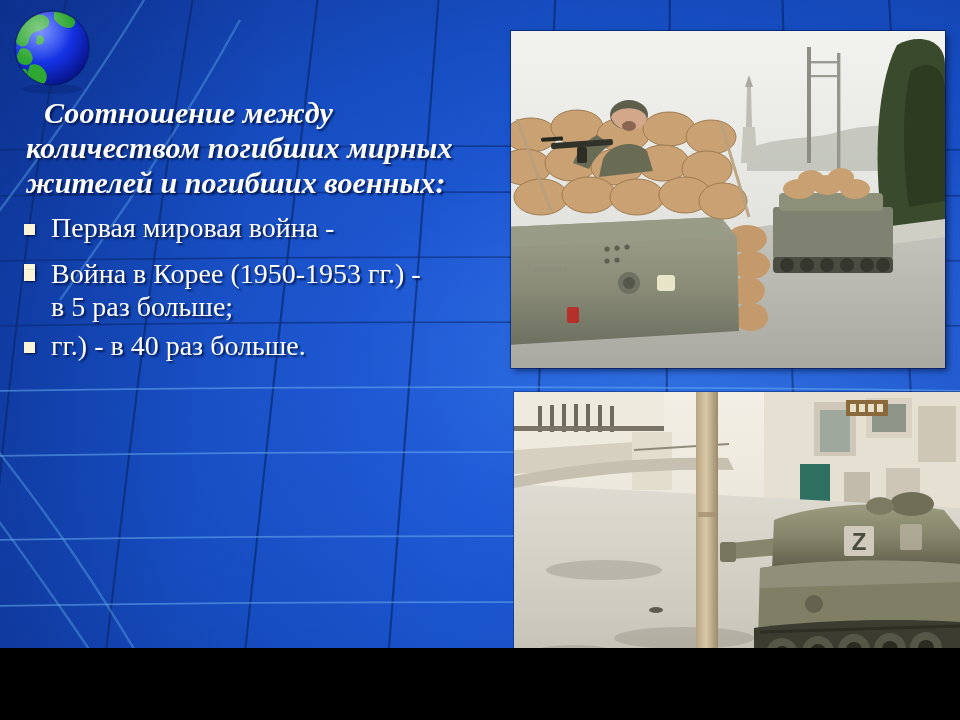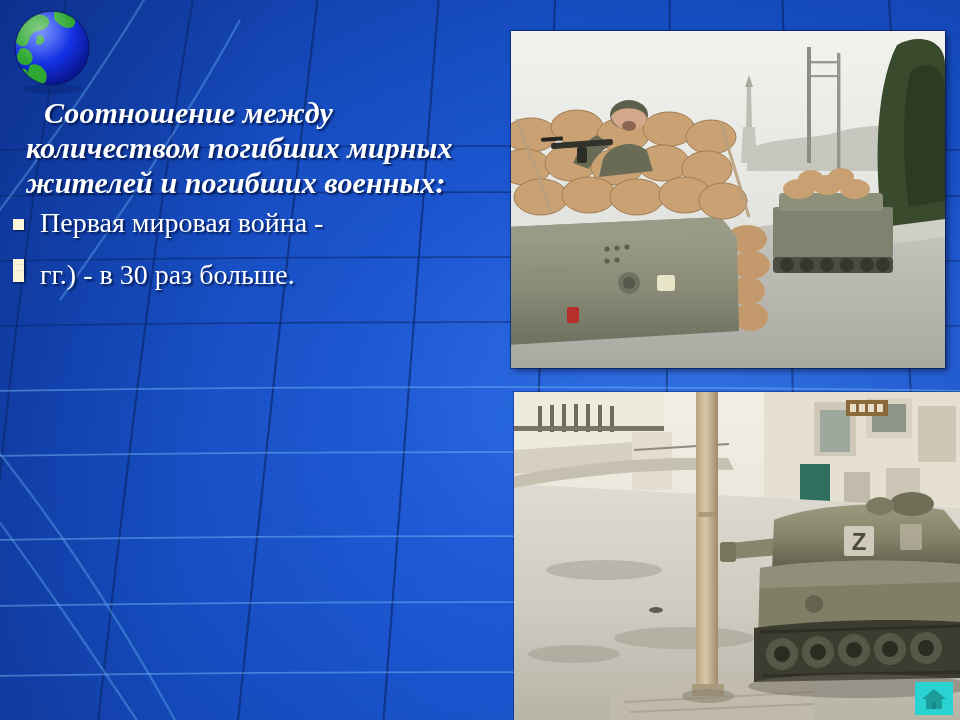--- a/index.html
+++ b/index.html
@@ -4,21 +4,21 @@
 <title>Slide</title>
 <style>
   html, body {
     margin: 0;
     padding: 0;
     background: #000;
   }
   #slide {
     position: relative;
     width: 960px;
-    height: 720px;
+    height: 648px;
     overflow: hidden;
     font-family: "Liberation Serif", "DejaVu Serif", serif;
     background: #d946ef;
   }
 
   
   .bg-base {
     position: absolute;
     inset: 0;
     background:
@@ -61,21 +61,21 @@
     font-size: 30px;
     line-height: 1.16;
     padding: 0 12px 0 26px;
     text-indent: 18px;
     letter-spacing: 0.1px;
     text-shadow: 2px 2px 2px rgba(0,20,70,0.85);
     margin: 0 0 6px 0;
   }
   .bullets {
     list-style: none;
-    margin: 0;
+    margin: 11px;
     padding: 0;
   }
   .bullet {
     position: relative;
     color: #ffffff;
     font-size: 28px;
     line-height: 1.19;
     padding: 0 10px 6px 40px;
     text-shadow: 2px 2px 2px rgba(0,20,70,0.85);
   }
@@ -208,24 +208,26 @@
     <ul class="bullets">
       <li class="bullet indent2">
         <span class="marker"></span>
         <span class="l1">Первая мировая война -</span>
       </li>
       <li class="bullet indent2">
         <span class="marker"></span>
       </li>
       <li class="bullet">
         <span class="marker"></span>
+        <span class="l1">Война в Корее (1950-1953 гг.) -</span>
+        <span class="l2">в 5 раз больше;</span>
       </li>
       <li class="bullet">
         <span class="marker"></span>
-        <span class="l2">гг.) - в 30 раз больше.</span>
+        <span class="l2">гг.) - в 40 раз больше.</span>
       </li>
     </ul>
   </div>
 
   <div class="photo photo-top">
     <svg viewBox="0 0 434 337" preserveAspectRatio="none" aria-hidden="true">
       <defs>
         <linearGradient id="skyT" x1="0" y1="0" x2="0" y2="1">
           <stop offset="0%" stop-color="#f2f2ee"></stop>
           <stop offset="60%" stop-color="#e2e3de"></stop>

